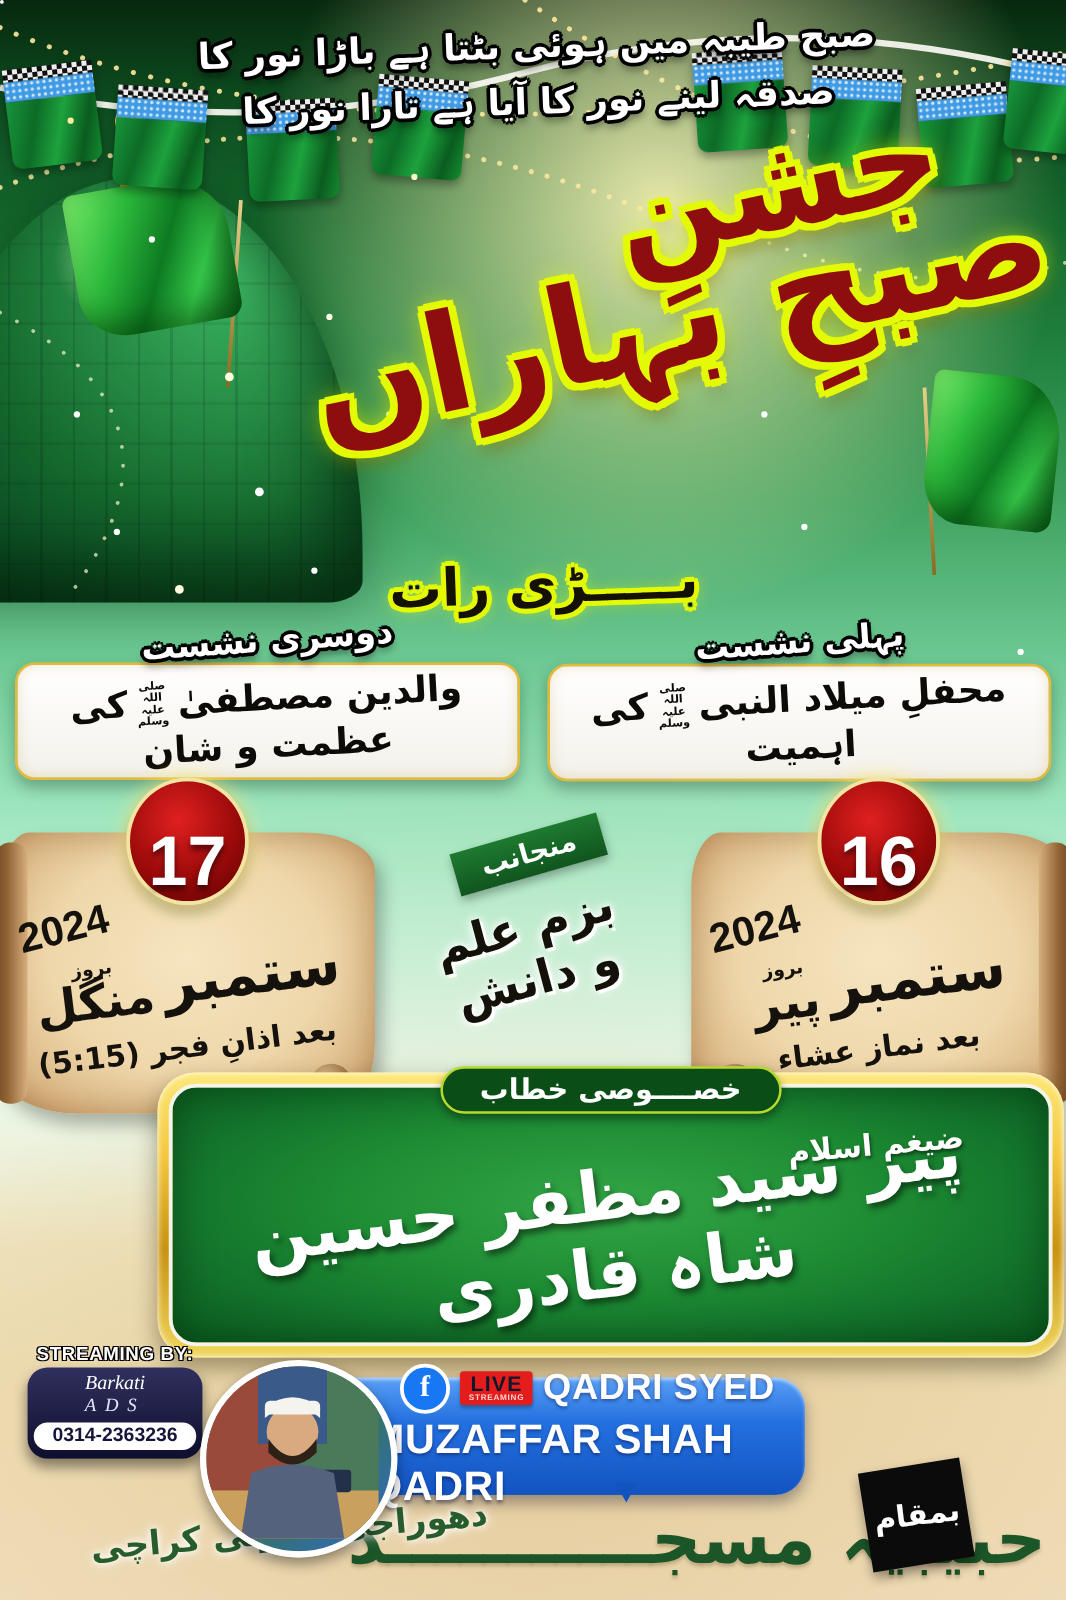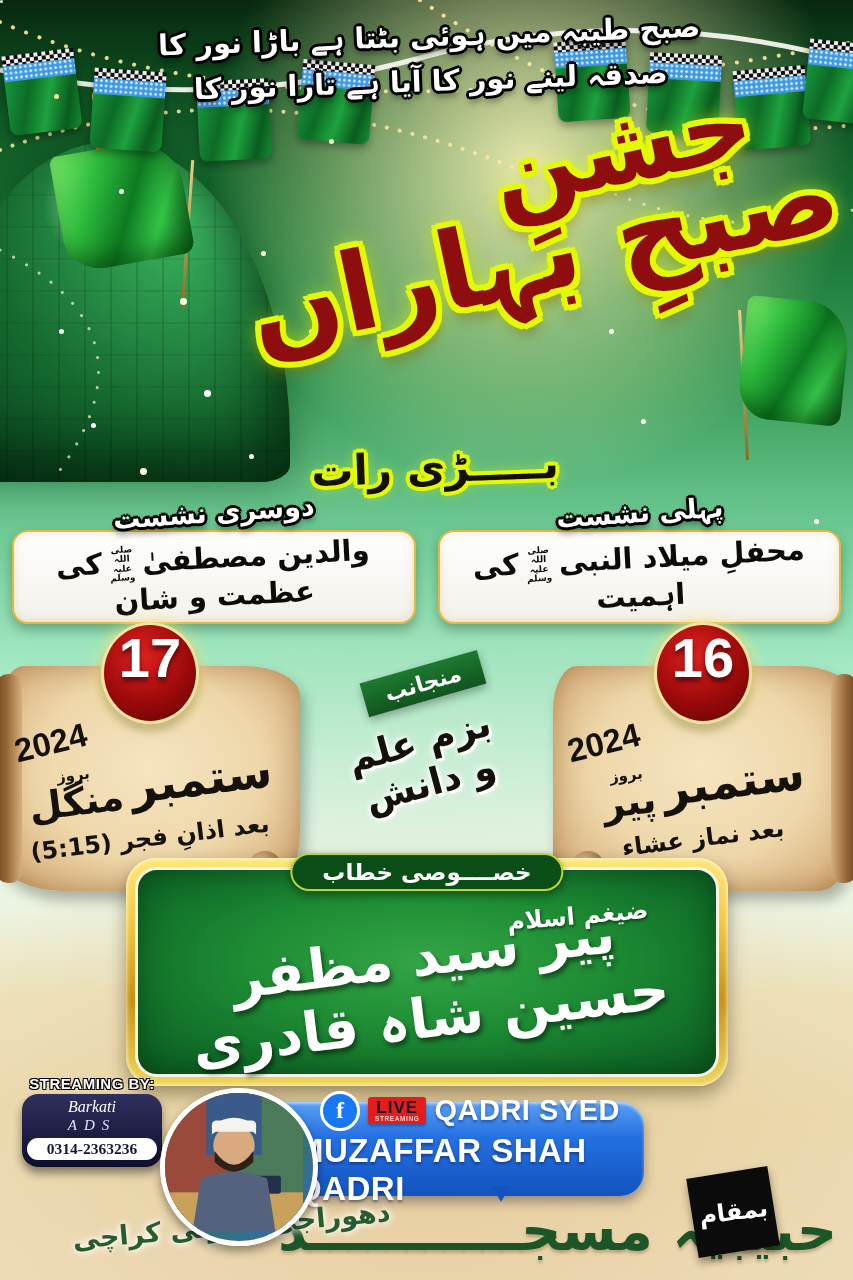--- a/index.html
+++ b/index.html
@@ -114,21 +114,21 @@
   .roll-right .paper::after{right:-4px;}
   .roll-left .paper::after{left:-4px;transform:scaleX(-1);}
   .scroll .curl{position:absolute;bottom:6px;width:34px;height:34px;border-radius:50%;
     background:radial-gradient(circle at 35% 35%,#e8c896,#8a5f33 75%);}
   .roll-right .curl{left:18px;}
   .roll-left .curl{right:18px;}
   .day-circle{position:absolute;top:-44px;left:50%;transform:translateX(-50%);
     width:92px;height:96px;border-radius:50%;z-index:2;
     background:radial-gradient(circle at 42% 32%,#e02020,#9c0a0a 55%,#6a0404 90%);
     border:3px solid #f4e4a2;box-shadow:0 0 16px rgba(255,238,130,.9),0 6px 10px rgba(0,0,0,.35);
-    display:flex;align-items:flex-start;justify-content:center;}
+    display:flex;align-items:flex-end;justify-content:center;}
   .day-circle span{font-size:56px;font-weight:bold;color:#fff;
     font-family:"Liberation Sans",sans-serif;text-shadow:0 4px 5px rgba(0,0,0,.55);}
   .scroll .year{position:absolute;top:58px;left:14px;font-size:33px;font-weight:bold;
     color:#15120e;transform:rotate(-14deg);font-family:"Liberation Sans",sans-serif;}
   .scroll .mainline{position:absolute;top:92px;left:0;right:0;display:flex;direction:rtl;
     justify-content:center;align-items:flex-end;gap:8px;transform:rotate(-7deg);color:#15120e;}
   .scroll .month{font-size:46px;font-weight:bold;}
   .scroll .wd-wrap{display:flex;flex-direction:column;align-items:center;line-height:1;}
   .scroll .broz{font-size:15px;font-weight:bold;}
   .scroll .weekday{font-size:38px;font-weight:bold;}
@@ -137,21 +137,21 @@
 
   .organizer{position:relative;width:253px;height:240px;}
   .org-tag{position:absolute;top:18px;left:62px;transform:rotate(-16deg);
     background:linear-gradient(180deg,#1e7a30,#10551e);color:#fff;font-size:22px;font-weight:bold;
     padding:5px 22px;box-shadow:0 4px 8px rgba(0,0,0,.3);}
   .org-name{position:absolute;top:72px;left:50px;width:150px;transform:rotate(-15deg);
     font-size:37px;font-weight:bold;color:#141109;text-align:center;line-height:1.15;
     text-shadow:0 0 6px #fff,0 0 10px #fff,2px 3px 0 rgba(255,255,255,.9);}
 
   
-  .banner{left:126px;top:858px;width:602px;height:228px;z-index:4;border-radius:30px;
+  .banner{left:126px;top:858px;width:725px;height:228px;z-index:4;border-radius:30px;
     padding:9px;box-sizing:border-box;
     background:linear-gradient(180deg,#fce87a 0%,#f5c93e 28%,#c8920f 62%,#f0d75c 100%);
     box-shadow:0 8px 18px rgba(40,30,0,.4),inset 0 0 5px #fff;}
   .banner-in{position:relative;width:100%;height:100%;border-radius:22px;
     border:3px solid #f4f4ea;box-sizing:border-box;
     background:radial-gradient(ellipse at 50% 45%,#33a646 0%,#1d8b33 45%,#12702a 75%,#0b5a20 100%);
     box-shadow:inset 0 0 30px rgba(0,40,10,.5);}
   .special-pill{position:absolute;top:-17px;left:50%;transform:translateX(-50%);
     background:#0a4d17;border:2px solid #b6d92e;border-radius:999px;padding:4px 30px;
     color:#fff;font-size:23px;font-weight:bold;white-space:nowrap;
@@ -167,21 +167,21 @@
     font-family:"Liberation Sans",sans-serif;}
   .designer .dh{font-size:15px;font-weight:bold;color:#fff;letter-spacing:.5px;
     text-shadow:-1px -1px 0 #000,1px -1px 0 #000,-1px 1px 0 #000,1px 1px 0 #000;}
   .designer .dbox{margin-top:2px;background:linear-gradient(180deg,#30305e,#0e0e2e);
     border-radius:16px;padding:5px 5px 7px;box-shadow:0 6px 10px rgba(0,0,0,.45);}
   .designer .dname{font-family:"Liberation Serif",serif;font-style:italic;
     font-size:16px;color:#fff;line-height:1.05;}
   .designer .dsub{font-family:"Liberation Serif",serif;font-style:italic;
     font-size:15px;letter-spacing:7px;color:#e4e4fa;margin:1px 0 4px;}
   .designer .dphone{background:#fff;border-radius:999px;font-size:15.5px;font-weight:bold;
-    color:#15153a;padding:2px 3px;font-family:Liberation Serif, serif;}
+    color:#15153a;padding:2px 3px;}
 
   
   .live-bar{left:232px;top:1102px;width:412px;height:94px;z-index:5;border-radius:24px;
     background:linear-gradient(180deg,#5aa0f6 0%,#2470e0 38%,#1253c0 100%);
     box-shadow:0 6px 12px rgba(0,0,30,.35),inset 0 2px 3px rgba(255,255,255,.55);
     display:flex;flex-direction:column;justify-content:center;align-items:center;
     padding-left:64px;box-sizing:border-box;font-family:"Liberation Sans",sans-serif;}
   .live-bar::after{content:"";position:absolute;bottom:-15px;left:63%;
     border:9px solid transparent;border-top:16px solid #1253c0;}
   .lb-row{display:flex;align-items:center;gap:8px;}

